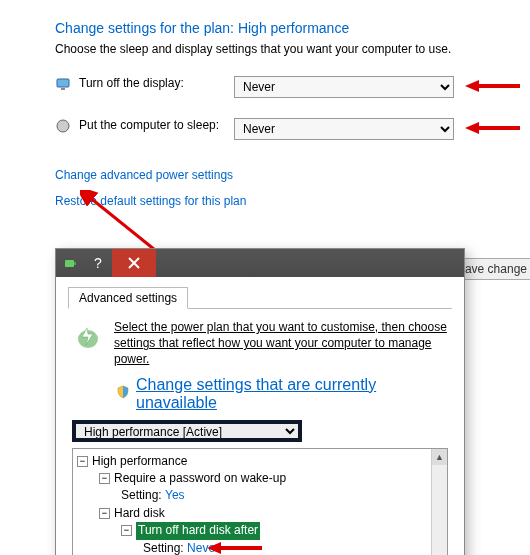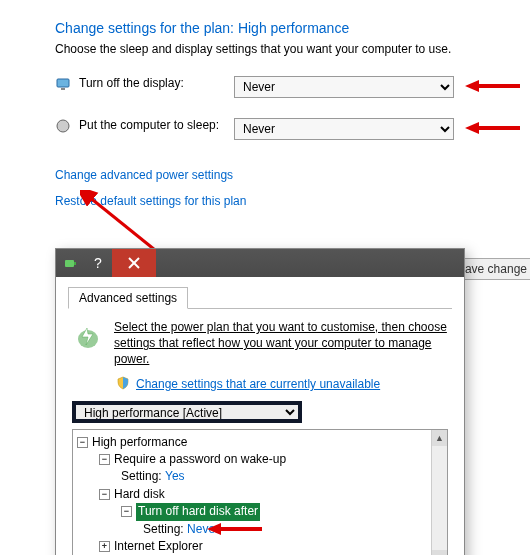--- a/index.html
+++ b/index.html
@@ -135,21 +135,21 @@
     font-size: 12px;
   }
   .customise-row { display:flex; align-items:flex-start; padding: 2px 4px 8px 4px; }
   .customise-row .battery {
     width: 32px; height: 32px; margin-right: 10px; flex-shrink:0;
   }
   .customise-text { font-size: 12px; color: #000; line-height: 1.35; text-decoration: underline; }
   .shield-row {
     display:flex; align-items:center; gap:6px; padding: 0 0 8px 48px;
   }
-  .shield-link { color:#0066CC; text-decoration: underline; cursor:pointer; font-size:12px;}
+  .shield-link { color:#0066CC; text-decoration: underline; cursor:pointer; font-size:16px;}
   .plan-select {
     width: 230px; height: 22px;
     border: 4px solid #0f172a;
     background: #eee;
     font-family: inherit; font-size: 12px;
     margin: 0 0 6px 4px;
     padding: 0 4px;
   }
   .tree-box {
     border: 1px solid #999;

